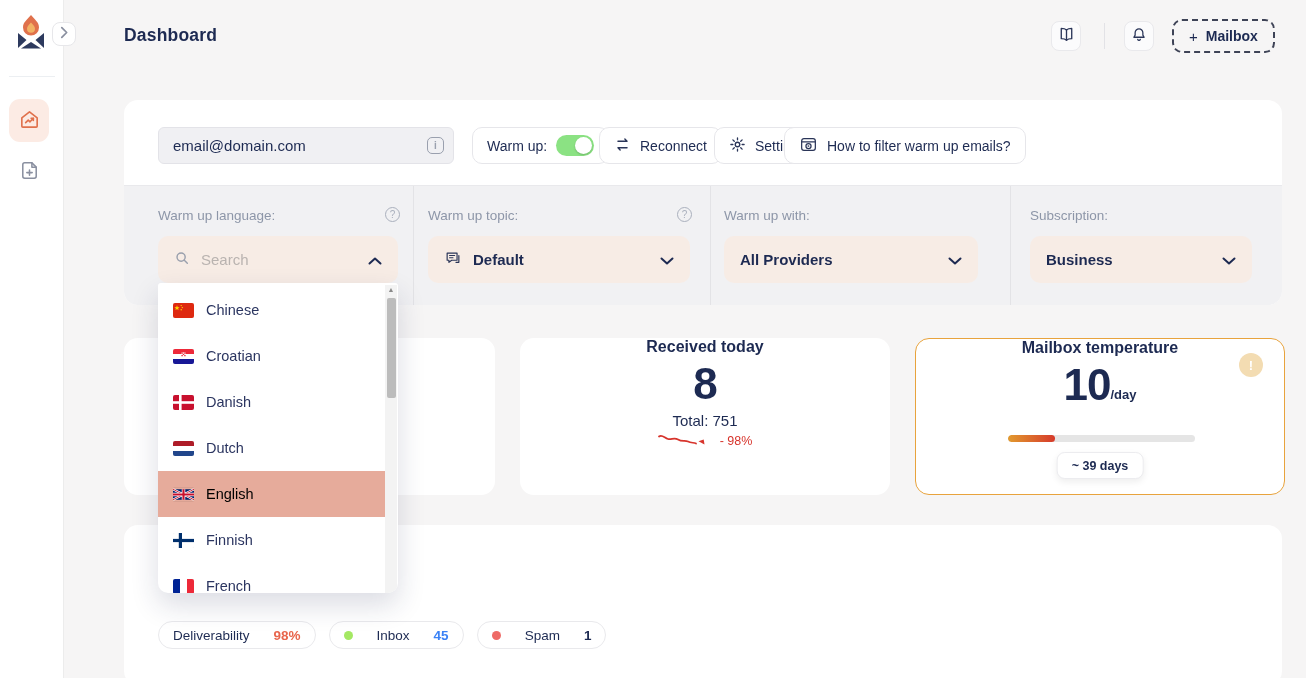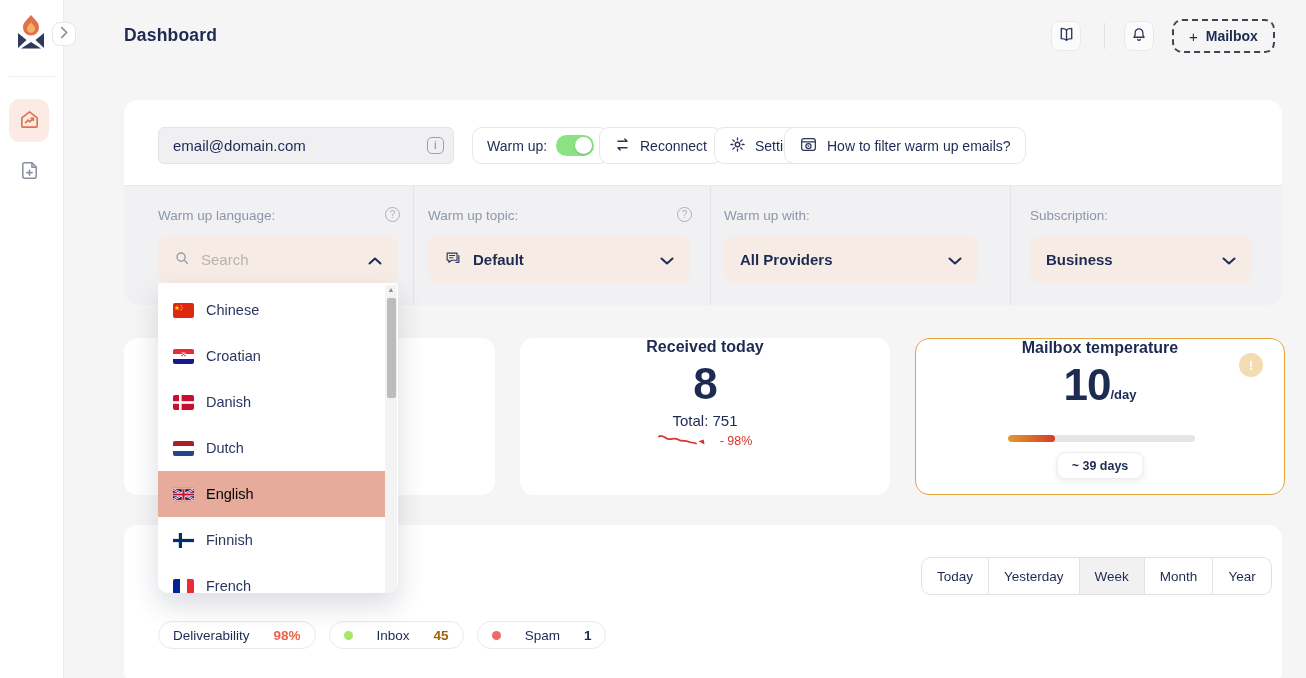--- a/index.html
+++ b/index.html
@@ -299,36 +299,29 @@
       <span class="big-number">10</span>
       <span class="big-unit">/day</span>
     </div>
     <div class="progress-track">
       <div class="progress-fill" style="width: 25%; background: linear-gradient(90deg, rgb(226, 154, 46), rgb(214, 58, 43));"></div>
     </div>
     <div class="eta-badge">~ 39 days</div>
   </section>
 
   <section class="bottom-panel">
-    <div class="range-tabs">
-        <button class="tab">Today</button>
-        <button class="tab">Yesterday</button>
-        <button class="tab active">Week</button>
-        <button class="tab">Month</button>
-        <button class="tab">Year</button>
-      </div>
     <div class="legend-badges">
         <div class="pill">
           <span>Deliverability</span>
           <span class="pill-value" style="color: rgb(232, 101, 76);">98%</span>
         </div>
         <div class="pill">
           <span class="dot" style="background: rgb(164, 232, 99);"></span>
           <span>Inbox</span>
-          <span class="pill-value" style="color: #a16207;">45</span>
+          <span class="pill-value" style="color: #3b82f6;">45</span>
         </div>
         <div class="pill">
           <span class="dot" style="background: rgb(238, 106, 102);"></span>
           <span>Spam</span>
           <span class="pill-value" style="color: rgb(29, 42, 82);">1</span>
         </div>
       </div>
   </section>
 
   <div class="dropdown">

